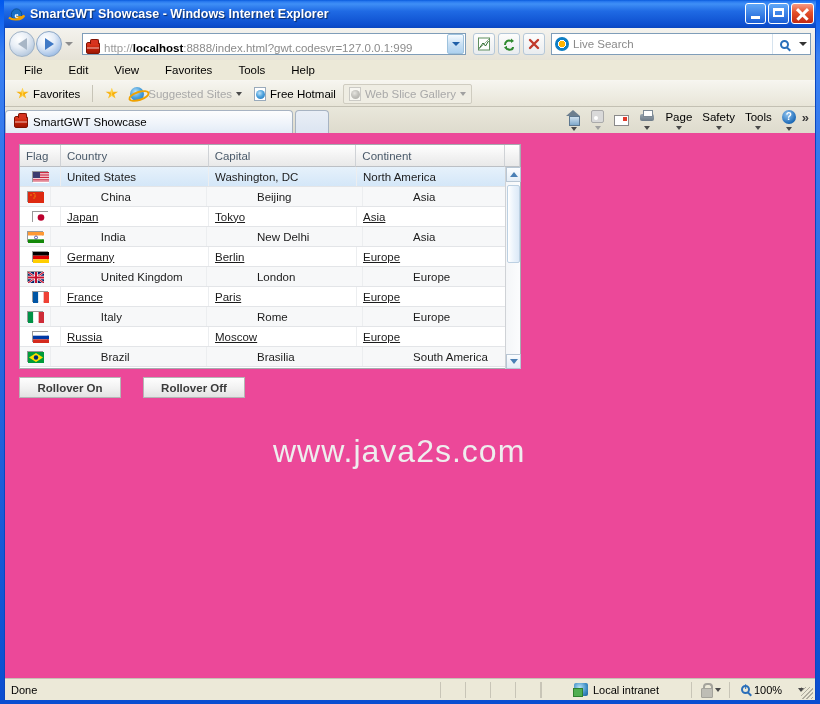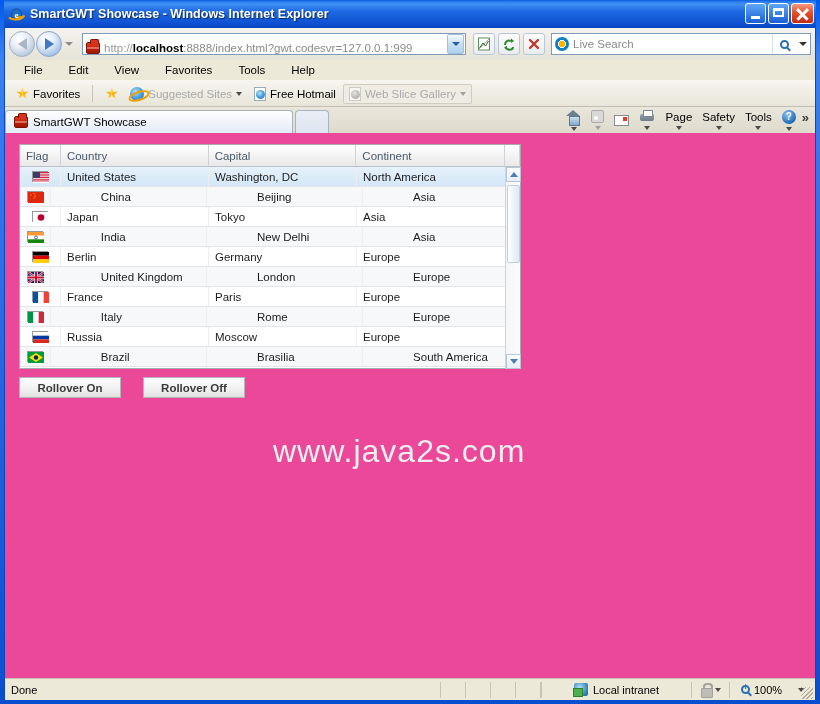--- a/index.html
+++ b/index.html
@@ -269,21 +269,21 @@
     display:flex; align-items:center; padding-left:6px;
     background:linear-gradient(to bottom,#ffffff,#f2f2f2 55%,#e9e9e9);
     border-right:1px solid #cfd2d6; border-bottom:1px solid #bcc0c5;
     color:#4a5a6a; font-size:11.5px; white-space:nowrap;
   }
   #gridbody { position:relative; height:202px; }
   .row {
     display:flex; height:20px; border-bottom:1px solid #e3e5e8;
     font-size:11.5px; color:#1c1c1c;
   }
-  .row.odd { background:#ffffff; }
+  .row.odd { background:#ffffff;text-decoration:underline; }
   .row.even { background:#f7f8f9;gap:44px; }
   .row.hover {
     background:linear-gradient(to bottom,#e6f1fb,#d4e7f8);
   }
   .cell { display:flex; align-items:center; padding-left:6px; border-right:1px solid #eceef0; overflow:hidden; white-space:nowrap; }
   .cell.flagcell { justify-content:center; padding-left:0; }
   .flag { width:16px; height:11px; flex:none; border:1px solid #999; display:block; }
 
   
   #vscroll {
@@ -586,22 +586,22 @@
               <div class="cell" style="width: 149px;">Asia</div>
             </div>
             <div class="row odd">
               <div class="cell flagcell" style="width: 41px;">
                 <span class="flag"><svg width="16" height="11" viewBox="0 0 16 11">
                     <rect width="16" height="3.67" fill="#000"></rect>
                     <rect y="3.67" width="16" height="3.67" fill="#dd0000"></rect>
                     <rect y="7.34" width="16" height="3.66" fill="#ffce00"></rect>
                   </svg></span>
               </div>
+              <div class="cell" style="width: 148px;">Germany</div>
               <div class="cell" style="width: 148px;">Berlin</div>
-              <div class="cell" style="width: 148px;">Germany</div>
               <div class="cell" style="width: 149px;">Europe</div>
             </div>
             <div class="row even">
               <div class="cell flagcell" style="width: 41px;">
                 <span class="flag"><svg width="16" height="11" viewBox="0 0 16 11">
                     <rect width="16" height="11" fill="#012169"></rect>
                     <path d="M0 0 L16 11 M16 0 L0 11" stroke="#fff" stroke-width="2.2"></path>
                     <path d="M0 0 L16 11 M16 0 L0 11" stroke="#C8102E" stroke-width="1.1"></path>
                     <path d="M8 0 V11 M0 5.5 H16" stroke="#fff" stroke-width="3.5"></path>
                     <path d="M8 0 V11 M0 5.5 H16" stroke="#C8102E" stroke-width="2"></path>

